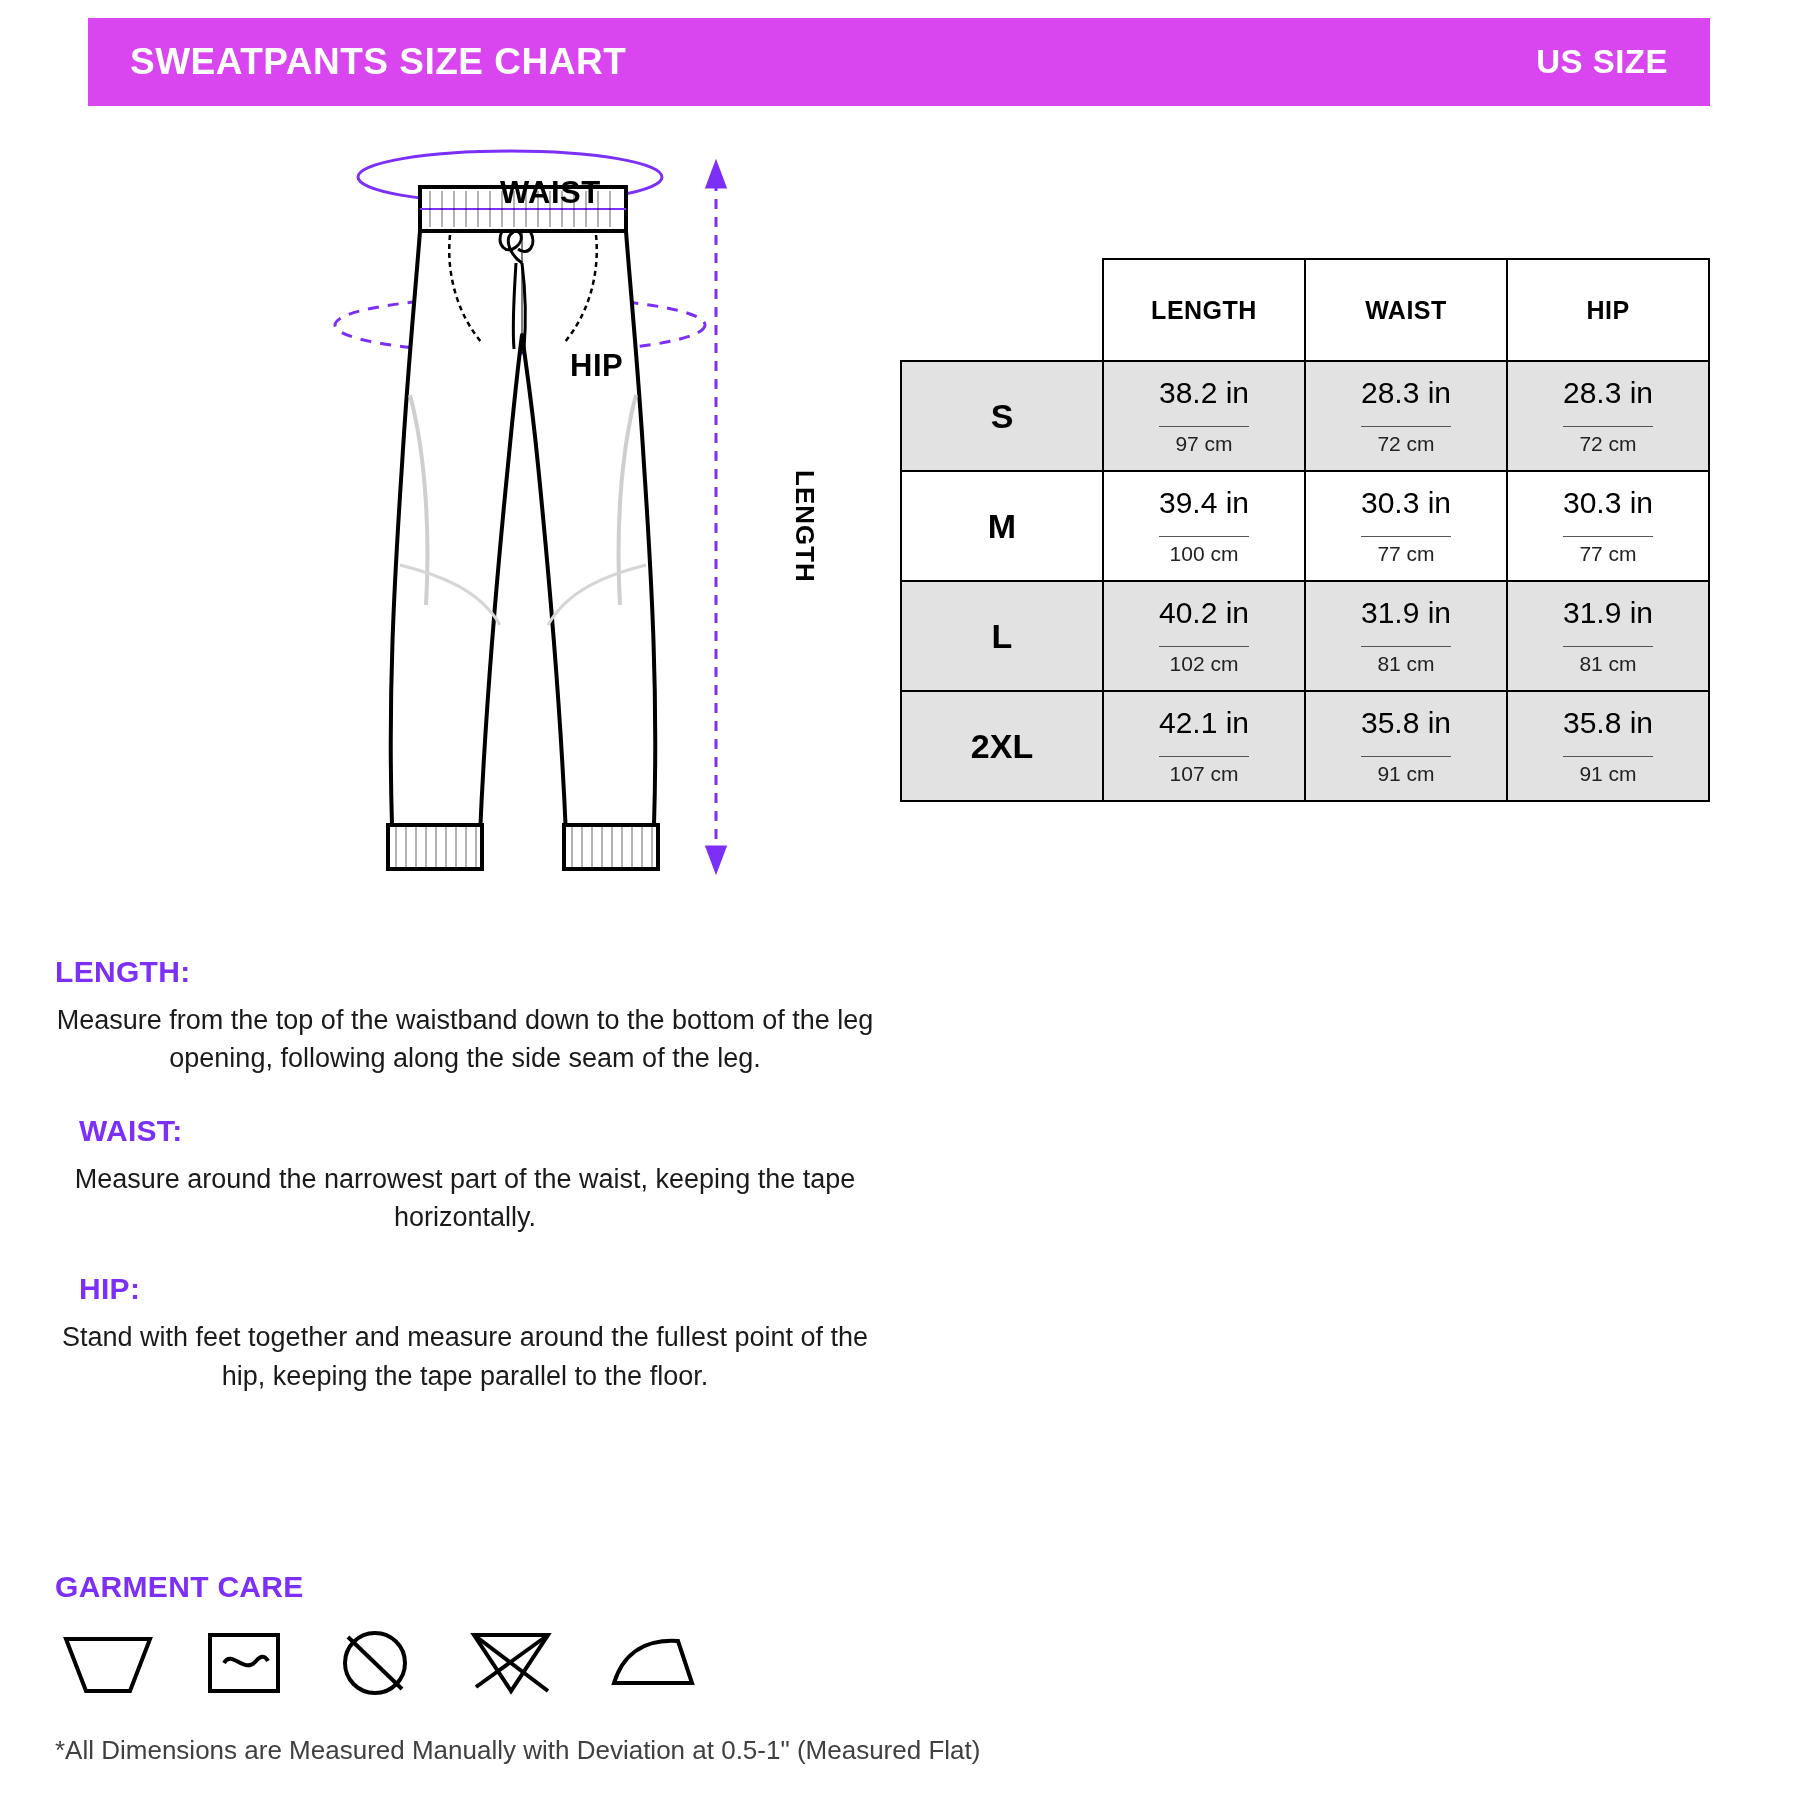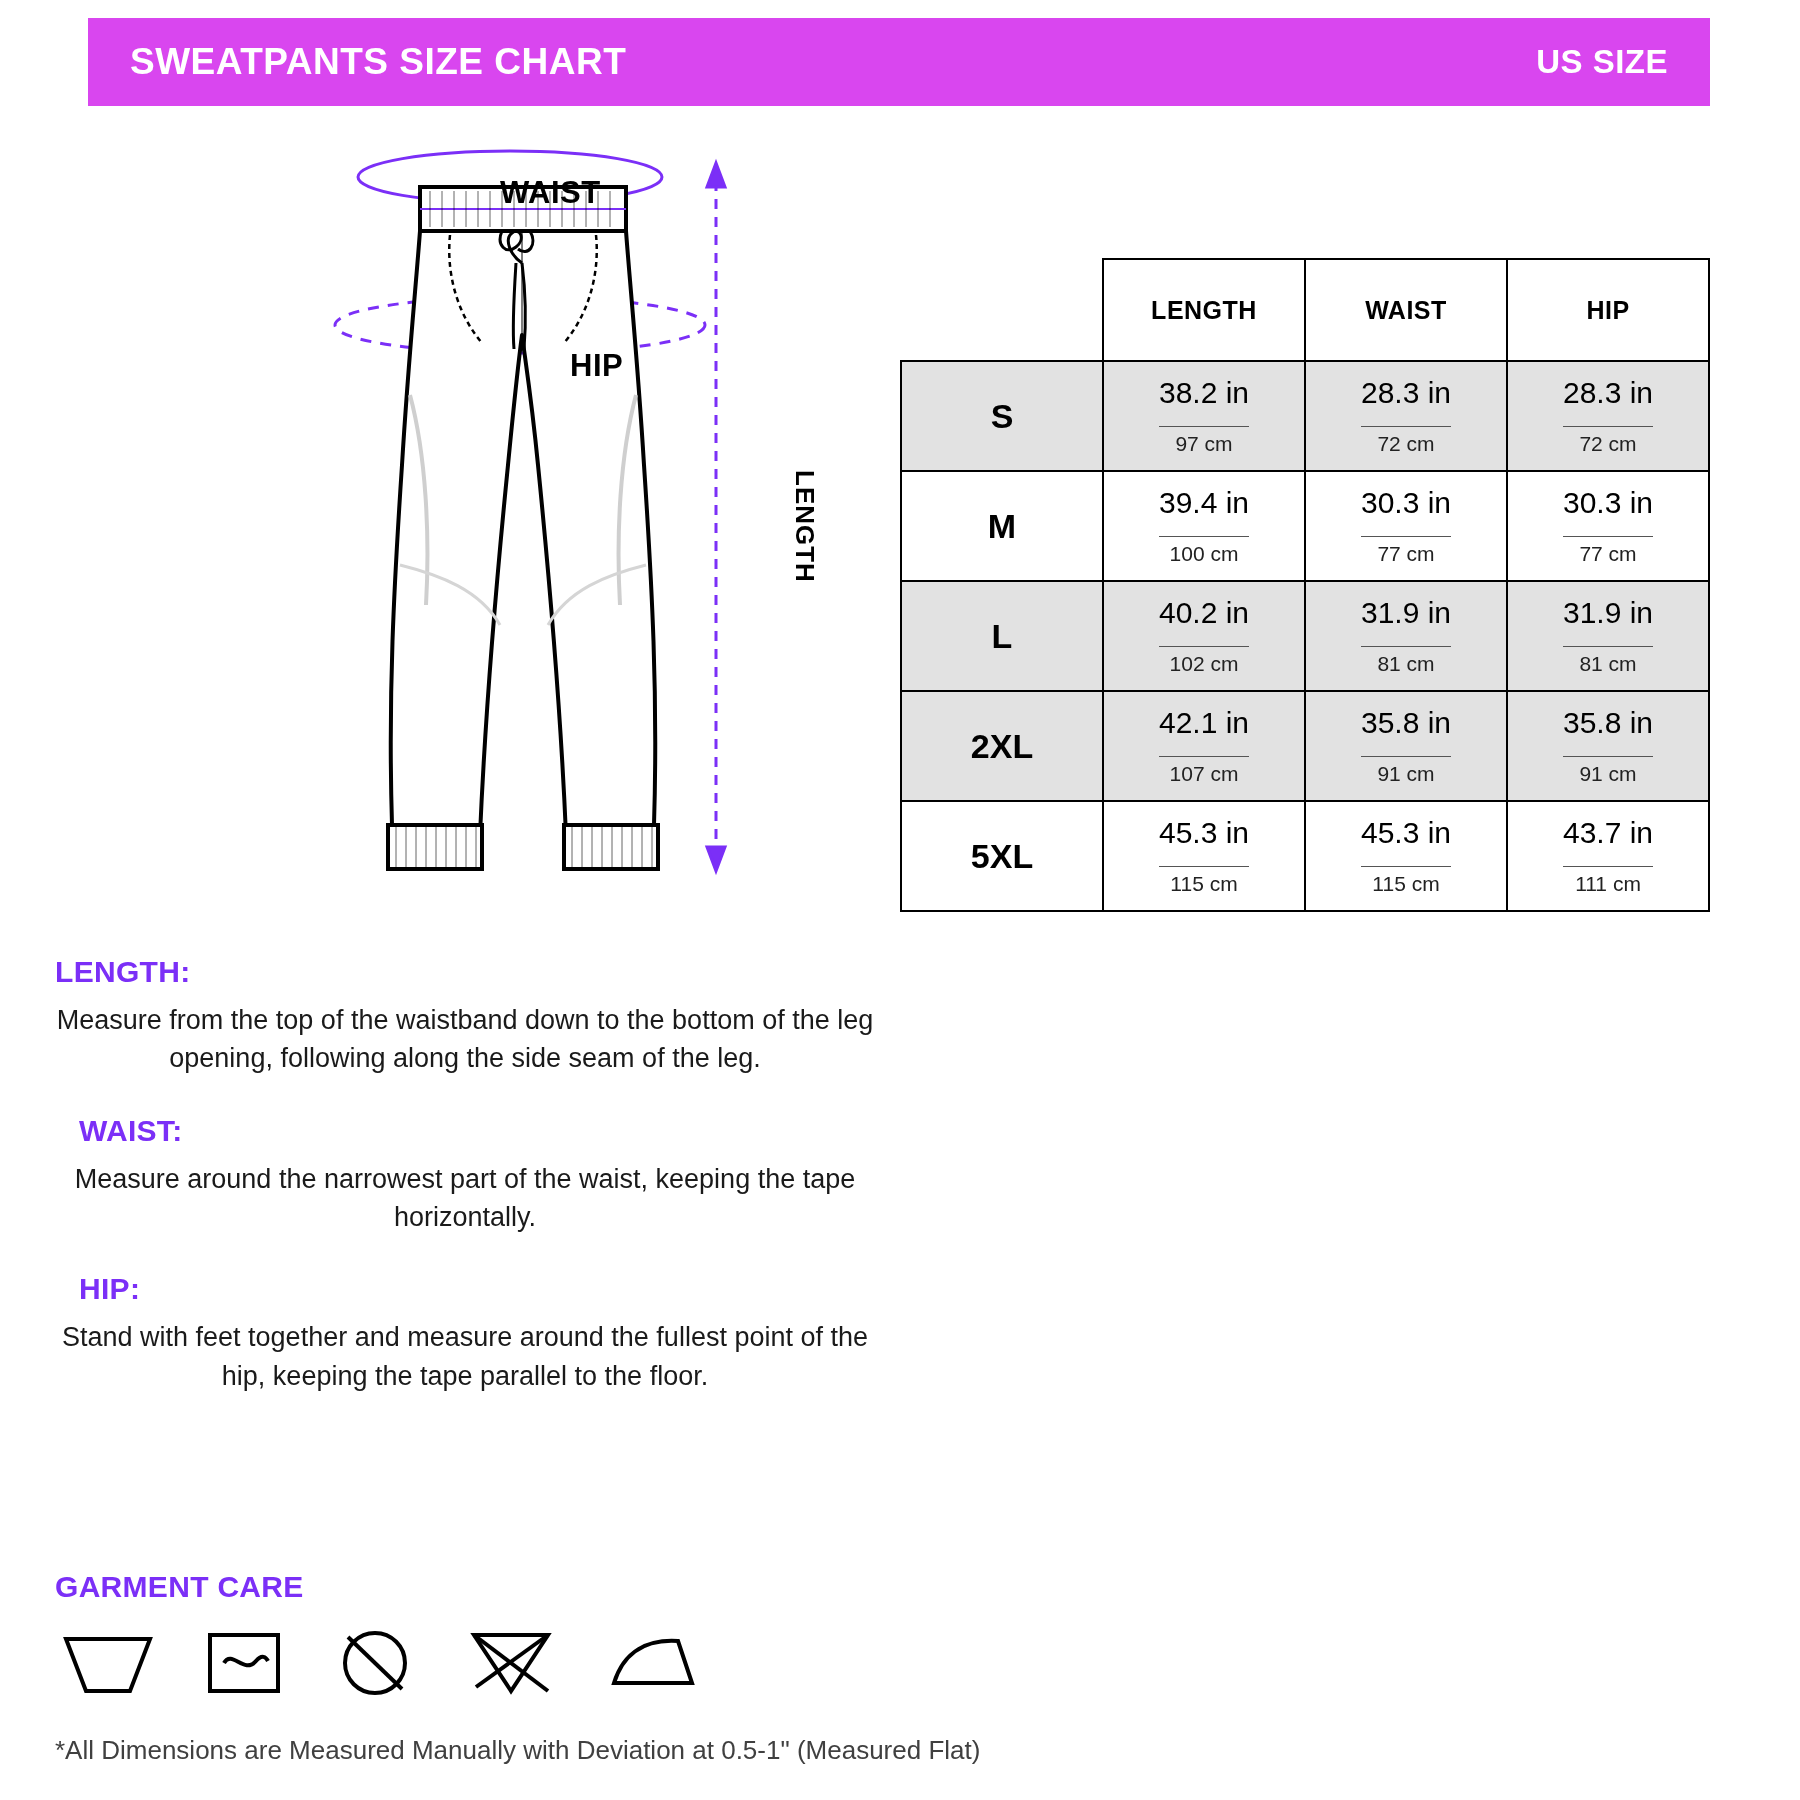--- a/index.html
+++ b/index.html
@@ -390,30 +390,15 @@
         </td>
         <td class="val-cell">
           <div class="val-in">35.8 in</div>
           <div class="val-cm">91 cm</div>
         </td>
         <td class="val-cell">
           <div class="val-in">35.8 in</div>
           <div class="val-cm">91 cm</div>
         </td>
       </tr>
-      <tr class="plain">
-        <td class="size-cell">5XL</td>
-        <td class="val-cell">
-          <div class="val-in">45.3 in</div>
-          <div class="val-cm">115 cm</div>
-        </td>
-        <td class="val-cell">
-          <div class="val-in">45.3 in</div>
-          <div class="val-cm">115 cm</div>
-        </td>
-        <td class="val-cell">
-          <div class="val-in">43.7 in</div>
-          <div class="val-cm">111 cm</div>
-        </td>
-      </tr>
     </tbody>
   </table>
 </div>
 
 </body></html>

